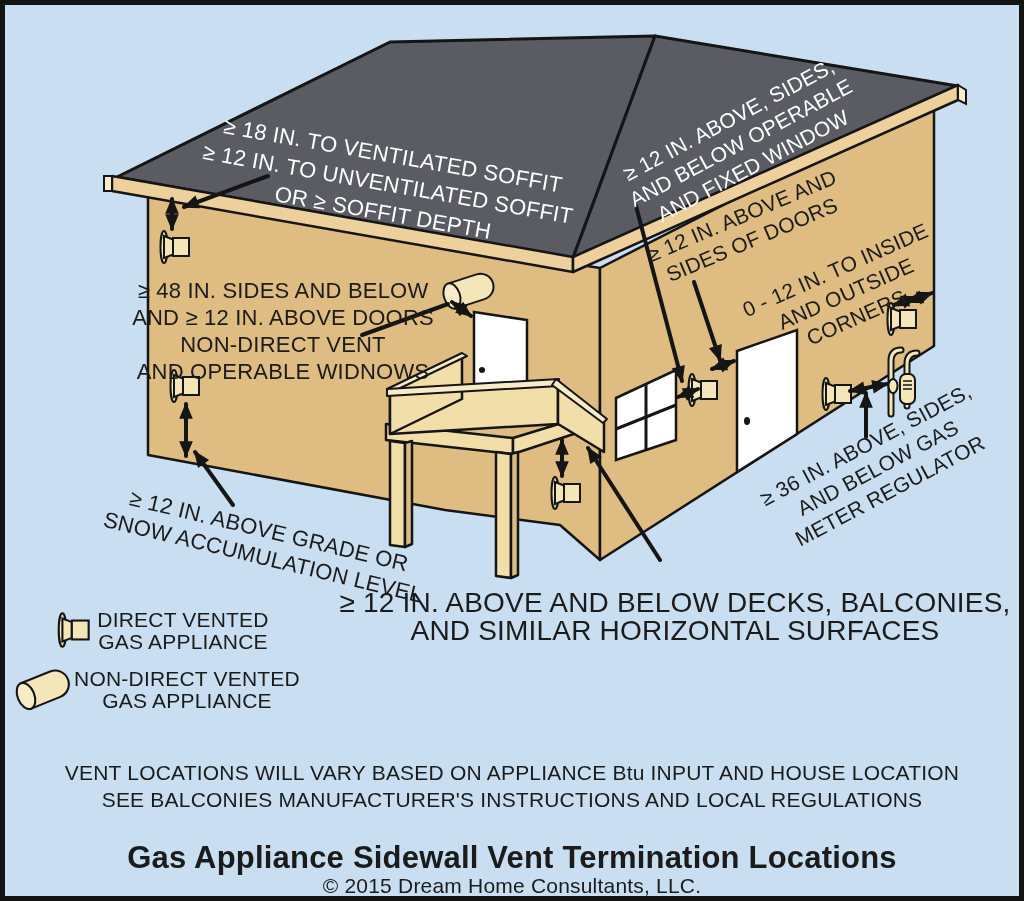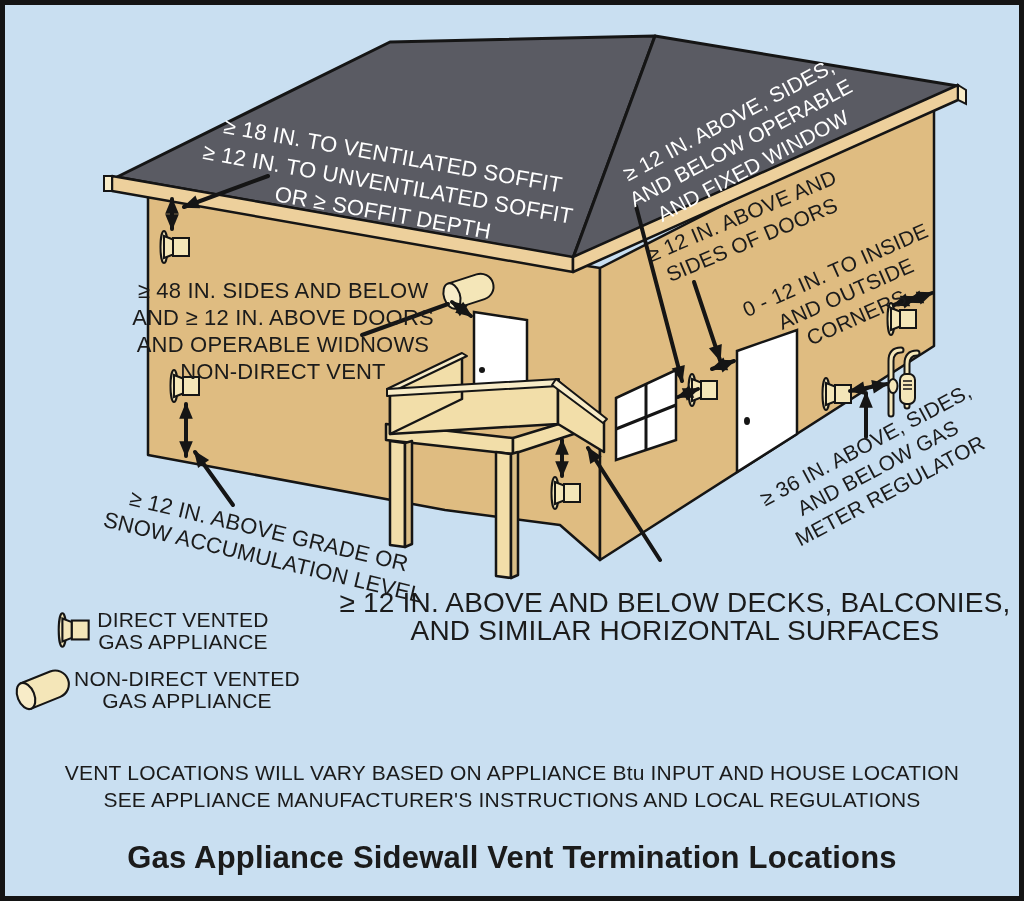--- a/index.html
+++ b/index.html
@@ -149,22 +149,22 @@
 
   <div class="label" style="left:878px;top:468px;transform:translate(-50%,-50%) rotate(-28deg);font-size:21px;line-height:26px;">
     <span class="ln">≥ 36 IN. ABOVE, SIDES,</span>
     <span class="ln">AND BELOW GAS</span>
     <span class="ln">METER REGULATOR</span>
   </div>
 
   <div class="label" style="left:283px;top:331px;font-size:22px;line-height:27px;">
     <span class="ln">≥ 48 IN. SIDES AND BELOW</span>
     <span class="ln">AND ≥ 12 IN. ABOVE DOORS</span>
+    <span class="ln">NON-DIRECT VENT</span>
     <span class="ln">AND OPERABLE WIDNOWS</span>
-    <span class="ln">NON-DIRECT VENT</span>
   </div>
 
   <div class="label" style="left:266px;top:544px;transform:translate(-50%,-50%) rotate(13.5deg);font-size:22px;line-height:27px;">
     <span class="ln">≥ 12 IN. ABOVE GRADE OR</span>
     <span class="ln">SNOW ACCUMULATION LEVEL</span>
   </div>
 
   <div class="label" style="left:675px;top:617px;font-size:28px;line-height:28px;">
     <span class="ln">≥ 12 IN. ABOVE AND BELOW DECKS, BALCONIES,</span>
     <span class="ln">AND SIMILAR HORIZONTAL SURFACES</span>
@@ -174,18 +174,19 @@
     <span class="ln">DIRECT VENTED</span>
     <span class="ln">GAS APPLIANCE</span>
   </div>
   <div class="label legend-label" style="left:187px;top:690px;">
     <span class="ln">NON-DIRECT VENTED</span>
     <span class="ln">GAS APPLIANCE</span>
   </div>
 
   <div class="label footer-note" style="left:512px;top:786px;">
     <span class="ln">VENT LOCATIONS WILL VARY BASED ON APPLIANCE Btu INPUT AND HOUSE LOCATION</span>
-    <span class="ln">SEE APPLIANCE MANUFACTURER'S INSTRUCTIONS AND LOCAL REGULATIONS</span>
+    <span class="ln">SEE BALCONIES MANUFACTURER'S INSTRUCTIONS AND LOCAL REGULATIONS</span>
   </div>
   <div class="label main-title" style="left:512px;top:857px;">Gas Appliance Sidewall Vent Termination Locations</div>
+  <div class="label copyright" style="left:512px;top:885px;">© 2015 Dream Home Consultants, LLC.</div>
 
   <div id="frame"></div>
 </div>
 
 </body></html>

